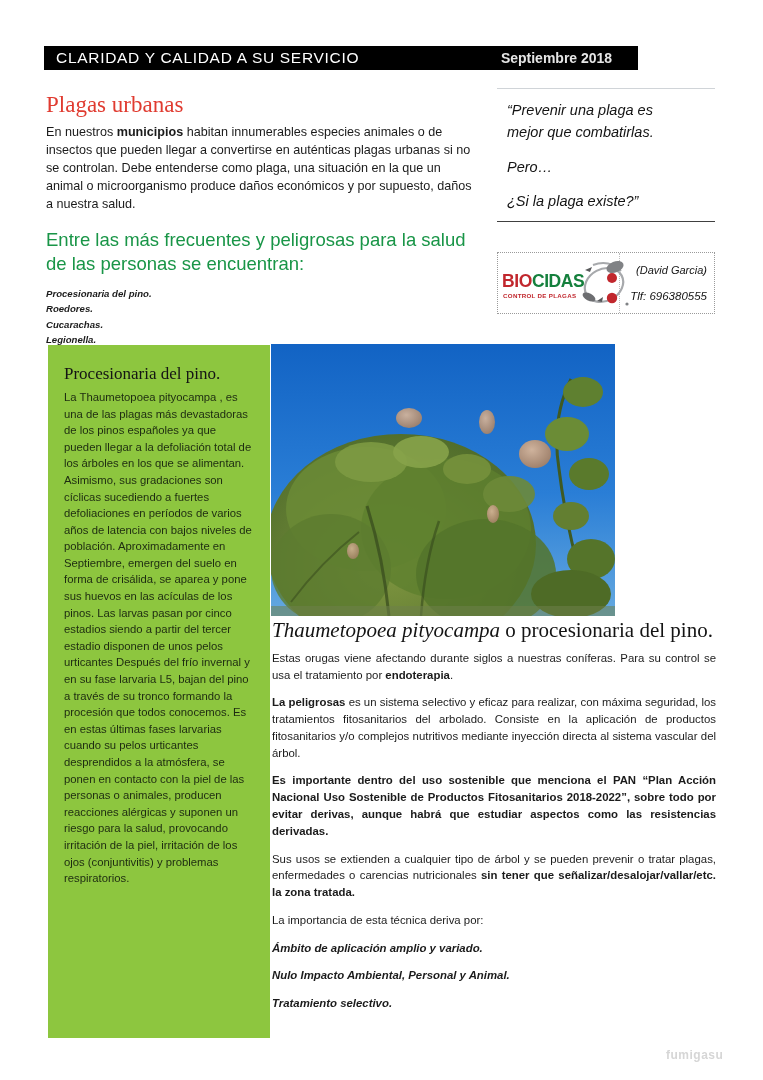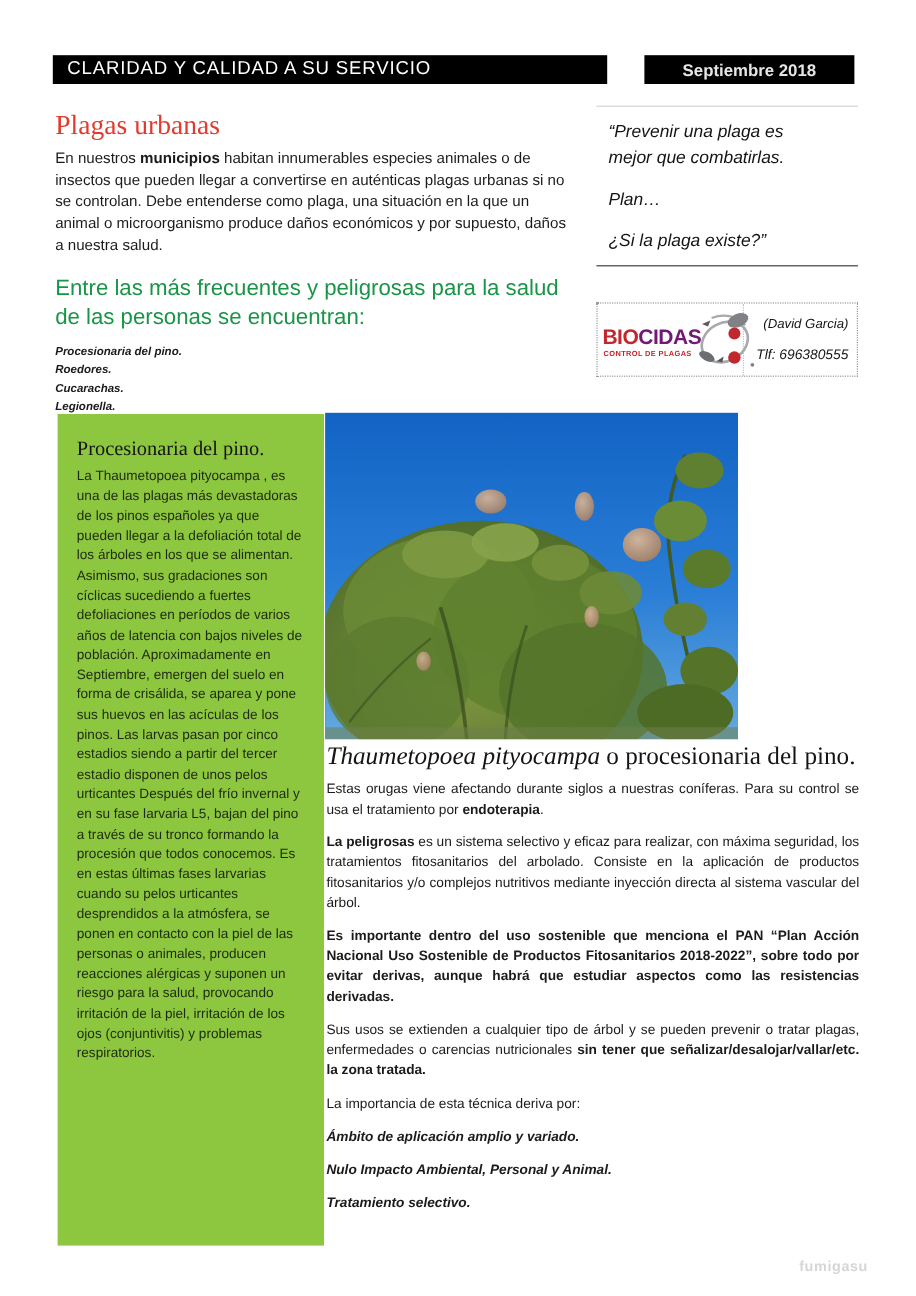--- a/index.html
+++ b/index.html
@@ -21,21 +21,21 @@
     width: 763px;
     height: 1080px;
     background: #ffffff;
   }
 
   
   .header {
     position: absolute;
     left: 44px;
     top: 46px;
-    width: 668px;
+    width: 594px;
     height: 24px;
     display: flex;
     justify-content: space-between;
     align-items: stretch;
   }
   .header-banner {
     background: #000000;
     color: #ffffff;
     width: 462px;
     display: flex;
@@ -143,21 +143,21 @@
     position: absolute;
     left: 4px;
     top: 20px;
     font-size: 17.5px;
     font-weight: 700;
     letter-spacing: -0.4px;
     line-height: 1;
     white-space: nowrap;
   }
   .logo-bio { color: #c1272d; }
-  .logo-cidas { color: #701a75; }
+  .logo-cidas { color: #15803d; }
   .logo-tag {
     position: absolute;
     left: 5px;
     top: 39px;
     font-size: 6.2px;
     font-weight: 700;
     letter-spacing: 0.3px;
     color: #c1272d;
   }
   .logo-art {
@@ -287,21 +287,21 @@
       <li>Roedores.</li>
       <li>Cucarachas.</li>
       <li>Legionella.</li>
     </ul>
   </div>
 
   <div class="quote-box">
     <p class="quote-line">“Prevenir una plaga es</p>
     <p class="quote-line">mejor que combatirlas.</p>
     <div class="quote-gap"></div>
-    <p class="quote-line">Plan…</p>
+    <p class="quote-line">Pero…</p>
     <div class="quote-gap"></div>
     <p class="quote-line">¿Si la plaga existe?”</p>
   </div>
 
   <div class="logo-box">
     <div class="logo-cell">
       <div class="logo-wordmark"><span class="logo-bio">BIO</span><span class="logo-cidas">CIDAS</span></div>
       <div class="logo-tag">CONTROL DE PLAGAS</div>
       <svg class="logo-art" viewBox="0 0 62 56">
         <ellipse cx="33" cy="30" rx="20" ry="16" fill="none" stroke="#a7a9ac" stroke-width="2.2" transform="rotate(-28 33 30)"></ellipse>

